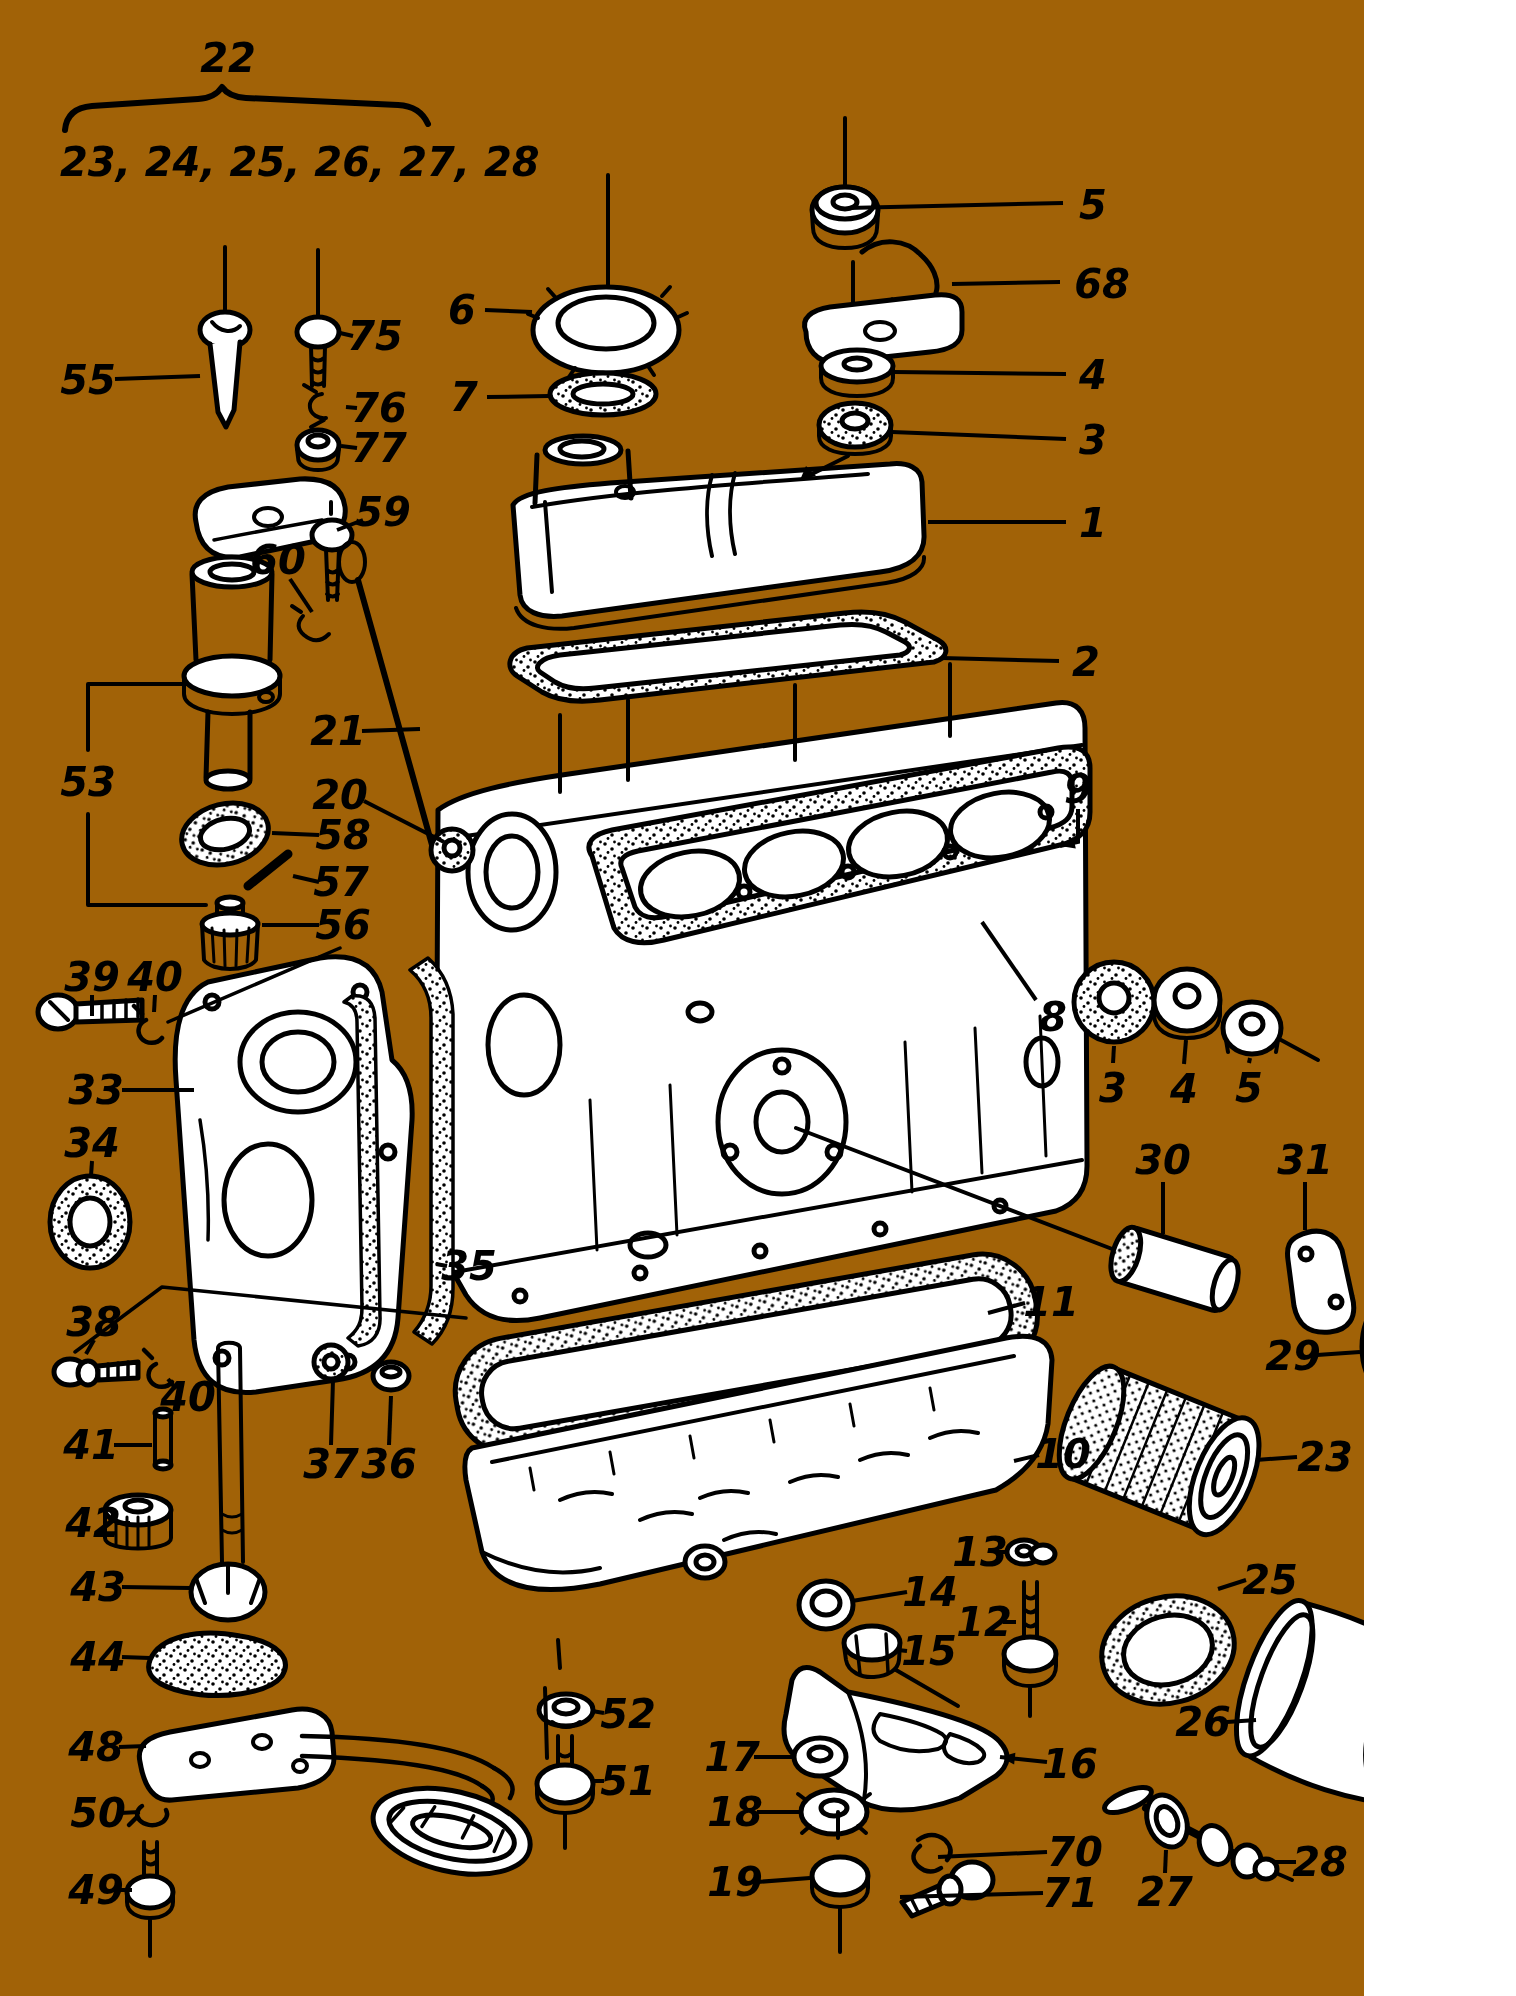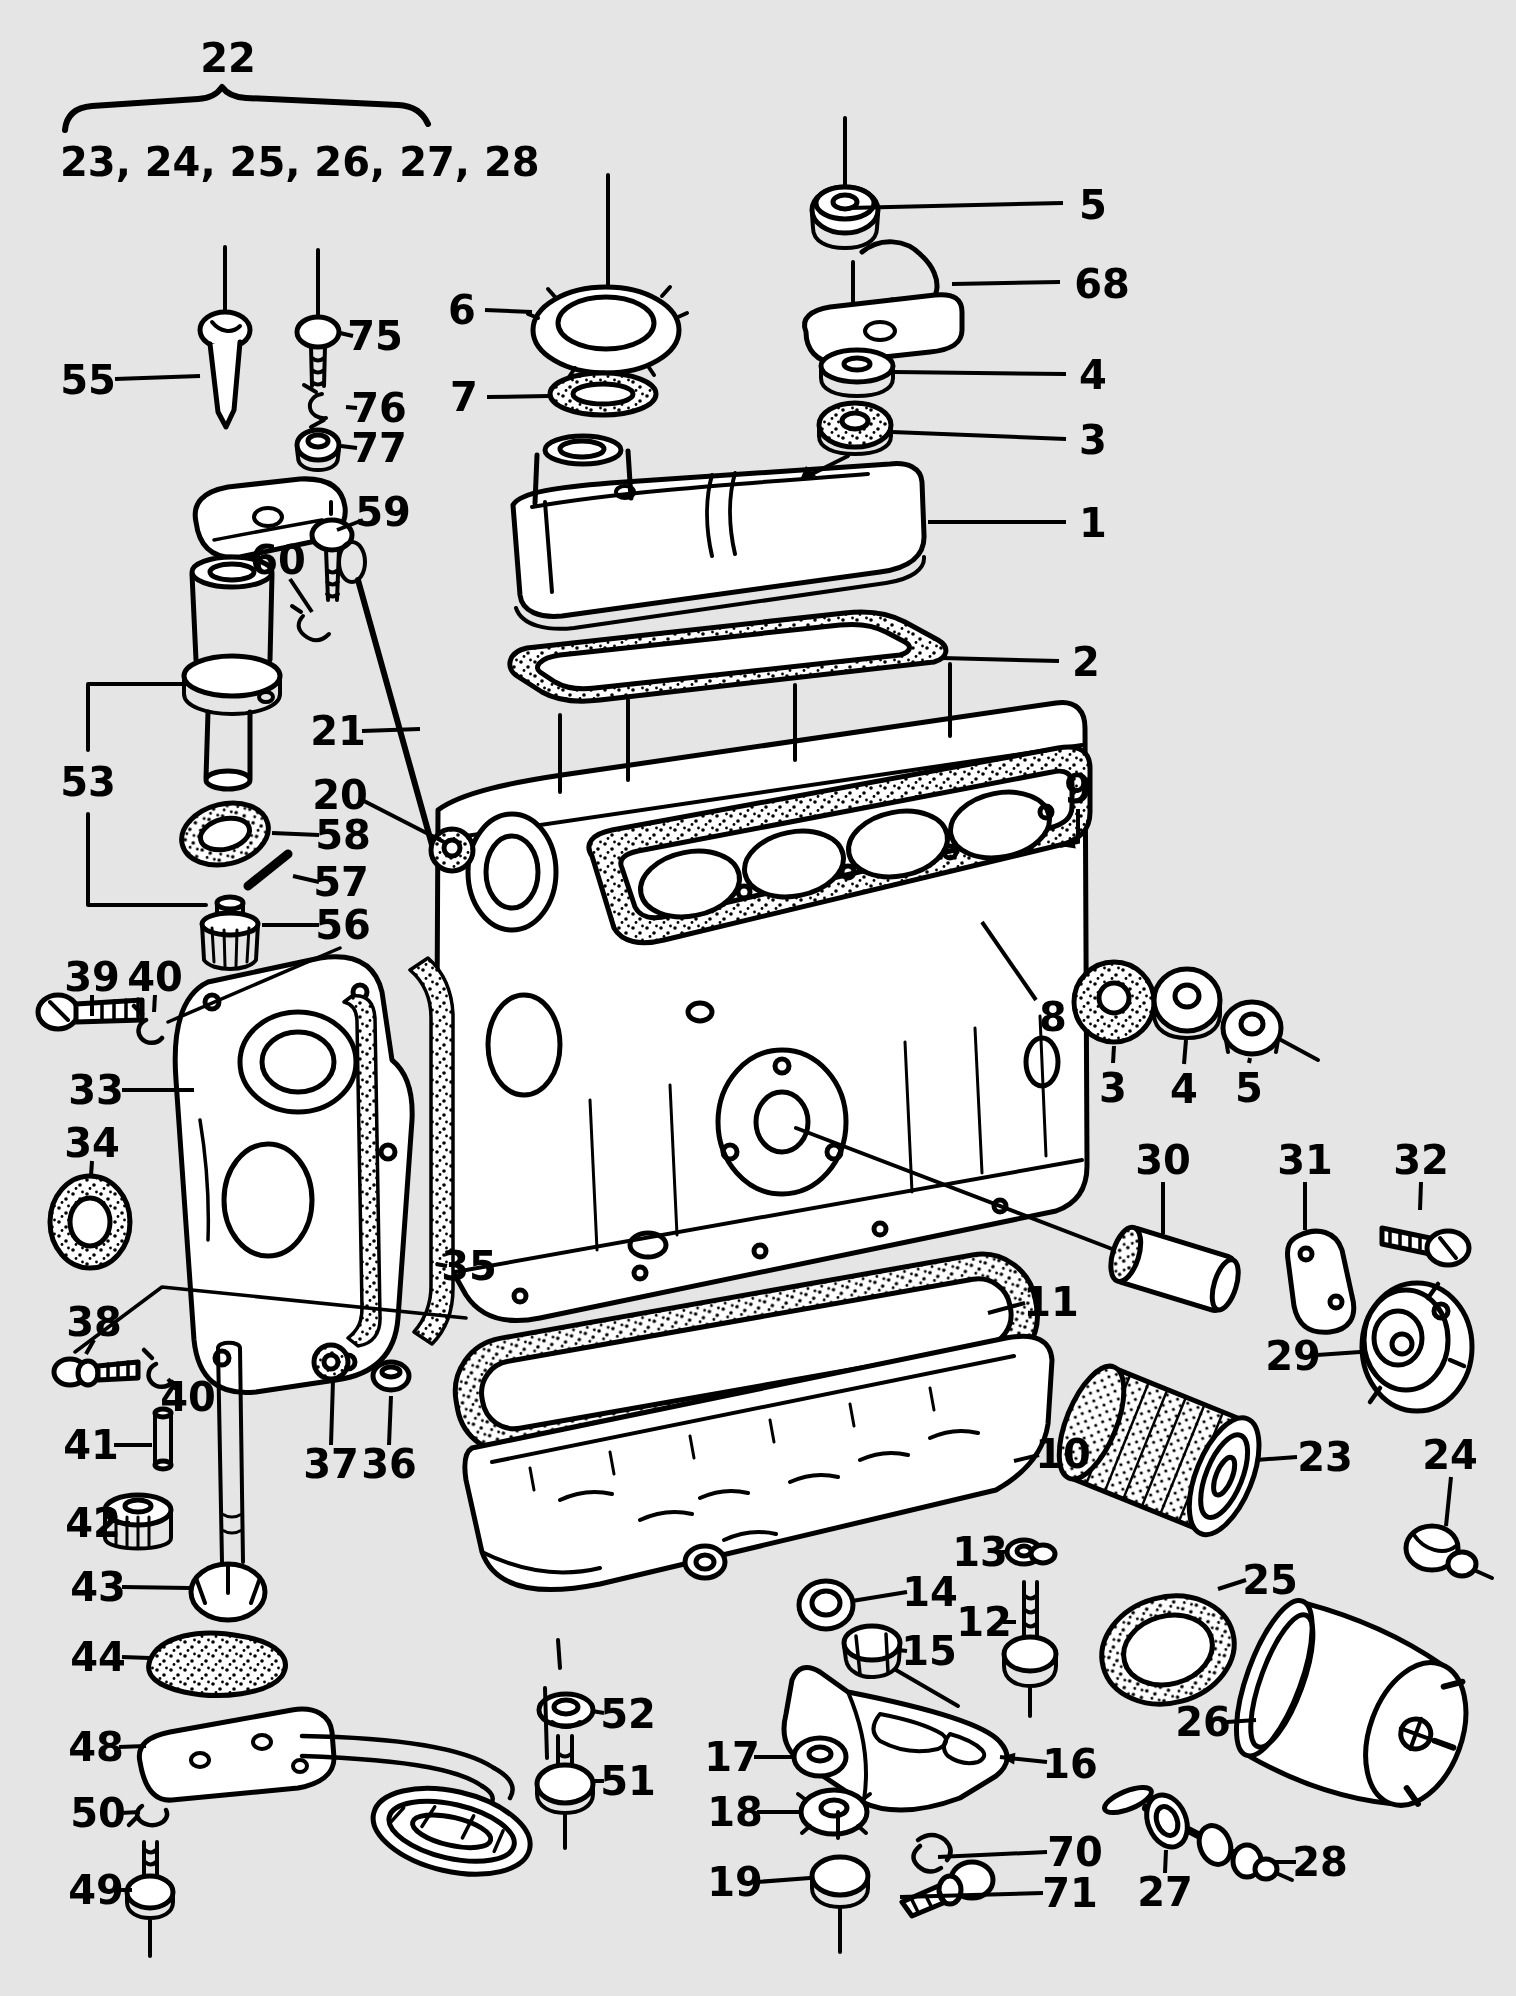--- a/index.html
+++ b/index.html
@@ -1,16 +1,16 @@
 <!DOCTYPE html>
 <html><head>
 <meta charset="utf-8">
 <style>
   html,body{margin:0;padding:0;background:#ffffff;}
-  .page{width:1516px;height:1996px;background:#e5e5e5;position:relative;overflow:hidden;}
+  .page{width:1364px;height:1996px;background:#a16207;position:relative;overflow:hidden;font-style:italic;}
   svg{display:block;}
   svg text{font-family:"DejaVu Sans",sans-serif;font-weight:700;font-size:40px;fill:#000;}
   .art{stroke:#000;fill:none;stroke-width:5;stroke-linecap:round;stroke-linejoin:round;}
 </style>
 </head>
 <body>
 
 <div class="page">
 <svg id="diagram" width="1516" height="1996" viewBox="0 0 1516 1996">
   <defs>

